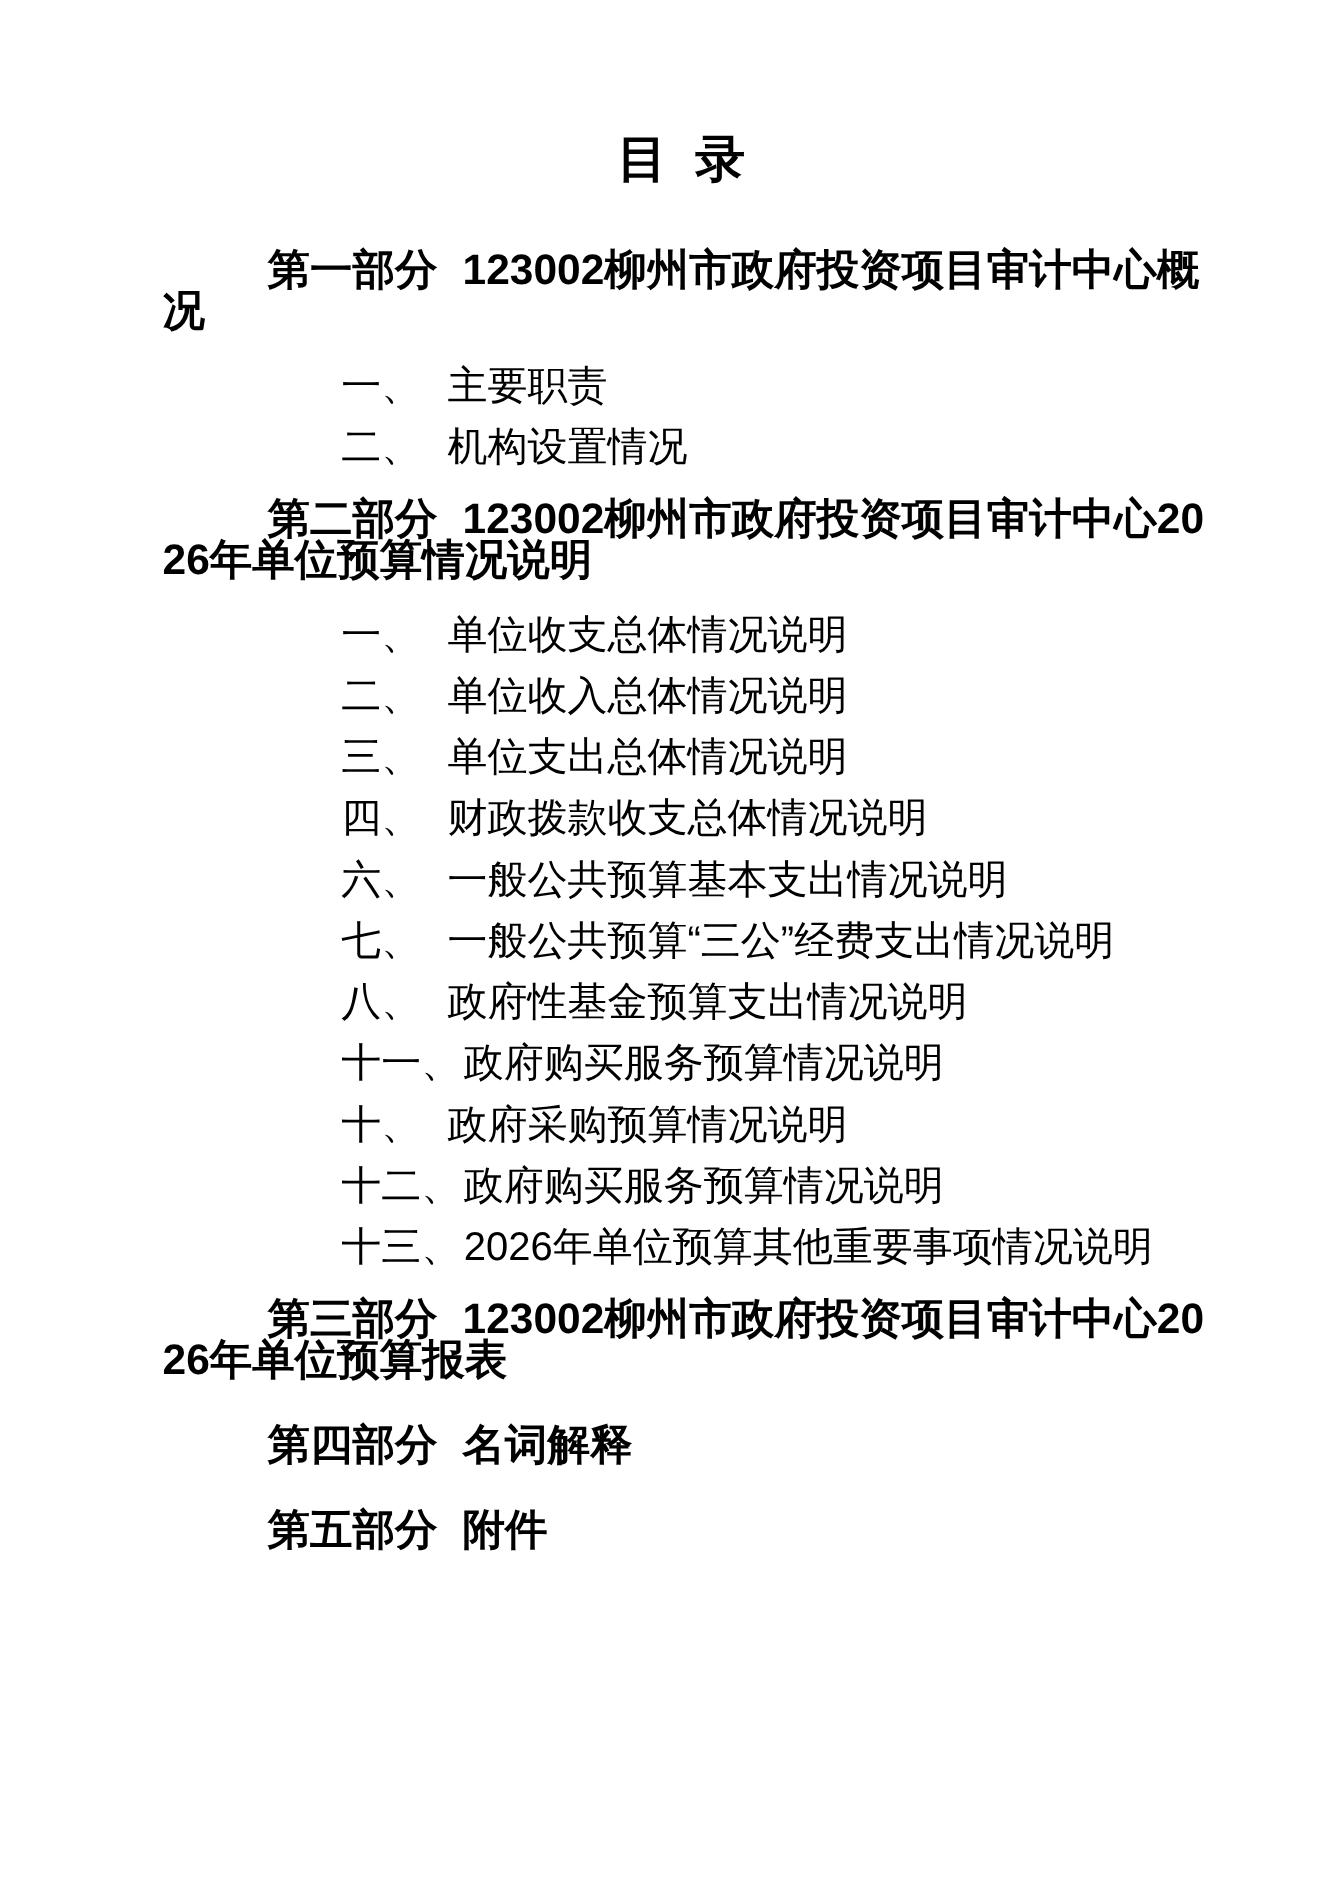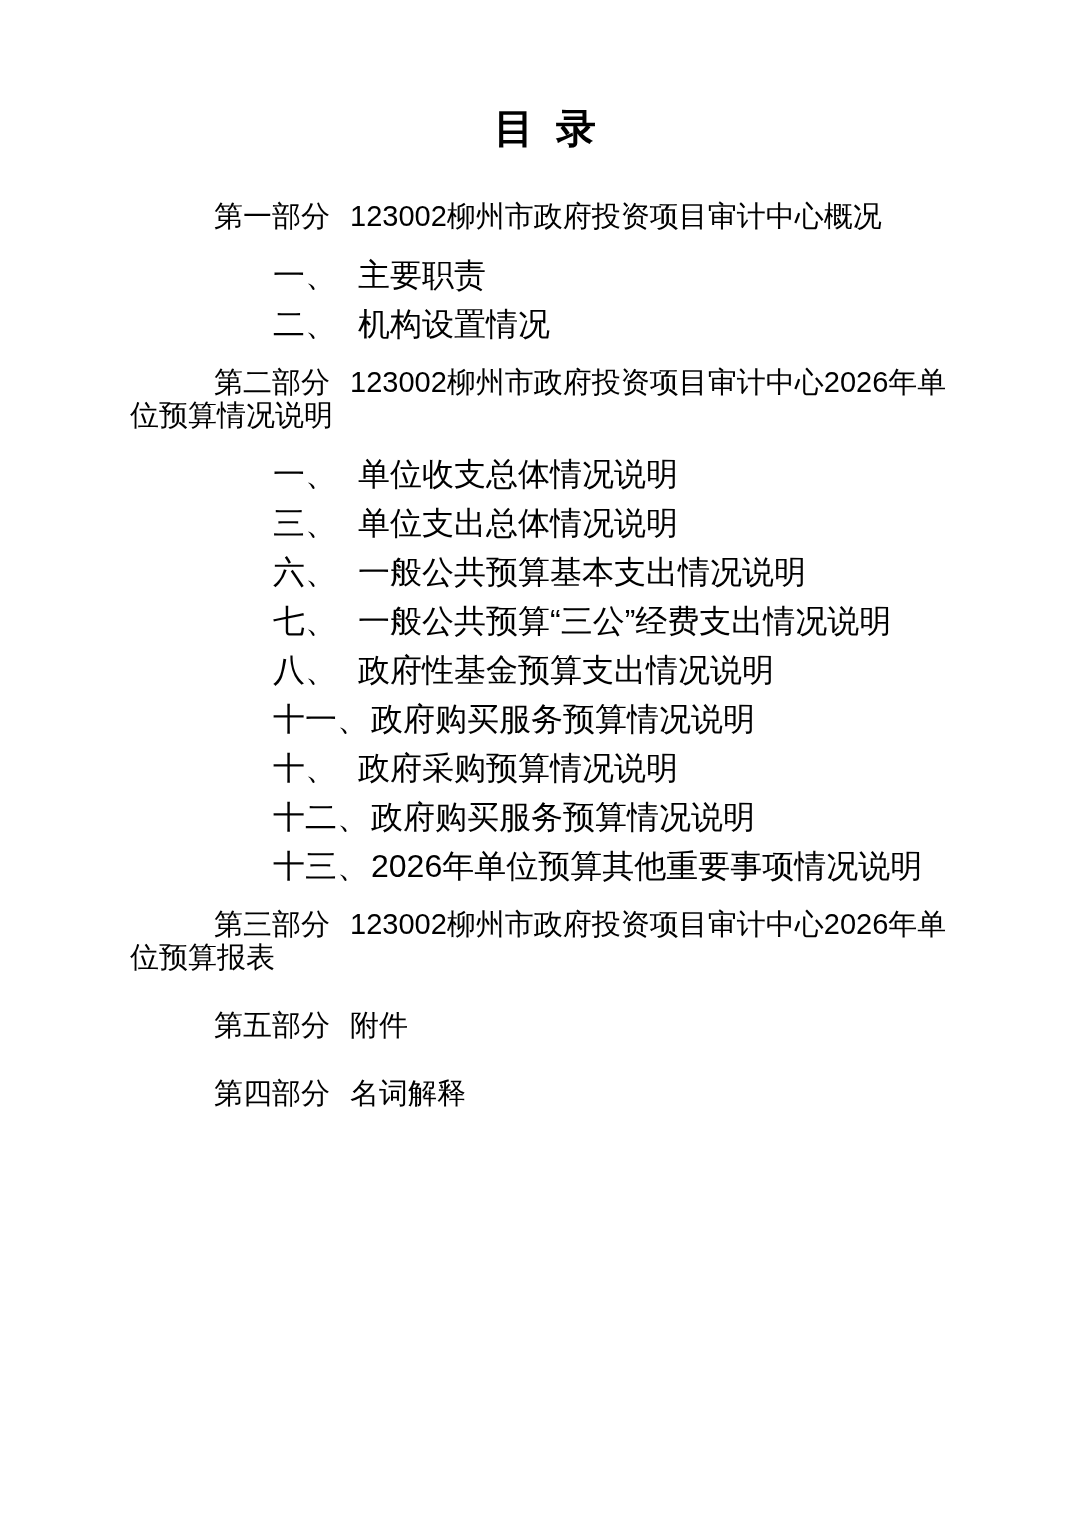--- a/index.html
+++ b/index.html
@@ -23,23 +23,23 @@
     font-size: 40px;
     line-height: 44px;
     font-weight: 600;
     text-align: center;
     text-indent: 30px;
     white-space: pre;
     margin: 106px 0 42px 0;
   }
 
   .sec-heading {
-    font-size: 29px;
+    font-size: 34px;
     line-height: 33px;
-    font-weight: normal;
+    font-weight: bold;
     margin: 8px -45px 27px 0;
     text-indent: 84px;
     word-break: break-all;
   }
   .sec-title { margin-left: 20px; }
 
   .toc-item {
     font-size: 32px;
     line-height: 30px;
     margin: 0 0 19px 0;
@@ -60,35 +60,37 @@
 
   <section>
     <p class="sec-heading"><span class="sec-label">第一部分</span><span class="sec-title">123002柳州市政府投资项目审计中心概况</span></p>
     <p class="toc-item sp"><span class="item-num">一、</span><span class="item-text">主要职责</span></p>
     <p class="toc-item sp"><span class="item-num">二、</span><span class="item-text">机构设置情况</span></p>
   </section>
 
   <section>
     <p class="sec-heading"><span class="sec-label">第二部分</span><span class="sec-title">123002柳州市政府投资项目审计中心2026年单位预算情况说明</span></p>
     <p class="toc-item sp"><span class="item-num">一、</span><span class="item-text">单位收支总体情况说明</span></p>
+    <p class="toc-item sp"><span class="item-num">二、</span><span class="item-text">单位收入总体情况说明</span></p>
     <p class="toc-item sp"><span class="item-num">三、</span><span class="item-text">单位支出总体情况说明</span></p>
+    <p class="toc-item sp"><span class="item-num">四、</span><span class="item-text">财政拨款收支总体情况说明</span></p>
     <p class="toc-item sp"><span class="item-num">六、</span><span class="item-text">一般公共预算基本支出情况说明</span></p>
     <p class="toc-item sp"><span class="item-num">七、</span><span class="item-text">一般公共预算“三公”经费支出情况说明</span></p>
     <p class="toc-item sp"><span class="item-num">八、</span><span class="item-text">政府性基金预算支出情况说明</span></p>
     <p class="toc-item"><span class="item-num">十一、</span><span class="item-text">政府购买服务预算情况说明</span></p>
     <p class="toc-item sp"><span class="item-num">十、</span><span class="item-text">政府采购预算情况说明</span></p>
     <p class="toc-item"><span class="item-num">十二、</span><span class="item-text">政府购买服务预算情况说明</span></p>
     <p class="toc-item"><span class="item-num">十三、</span><span class="item-text">2026年单位预算其他重要事项情况说明</span></p>
   </section>
 
   <section>
     <p class="sec-heading"><span class="sec-label">第三部分</span><span class="sec-title">123002柳州市政府投资项目审计中心2026年单位预算报表</span></p>
   </section>
 
   <section>
-    <p class="sec-heading"><span class="sec-label">第五部分</span><span class="sec-title">附件</span></p>
+    <p class="sec-heading"><span class="sec-label">第四部分</span><span class="sec-title">名词解释</span></p>
   </section>
 
   <section>
-    <p class="sec-heading"><span class="sec-label">第四部分</span><span class="sec-title">名词解释</span></p>
+    <p class="sec-heading"><span class="sec-label">第五部分</span><span class="sec-title">附件</span></p>
   </section>
 
 </div>
 
 </body></html>

